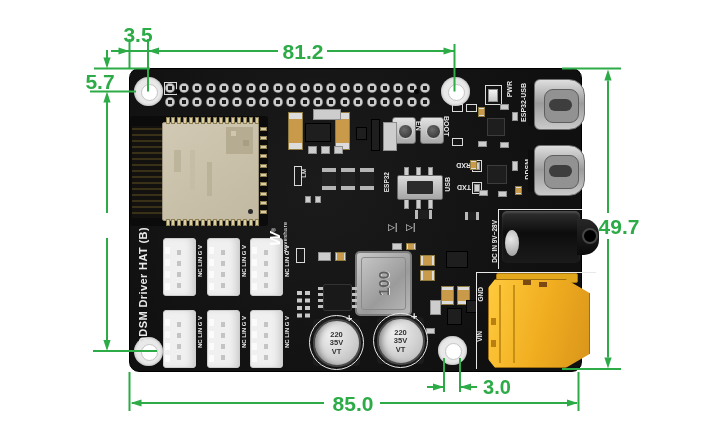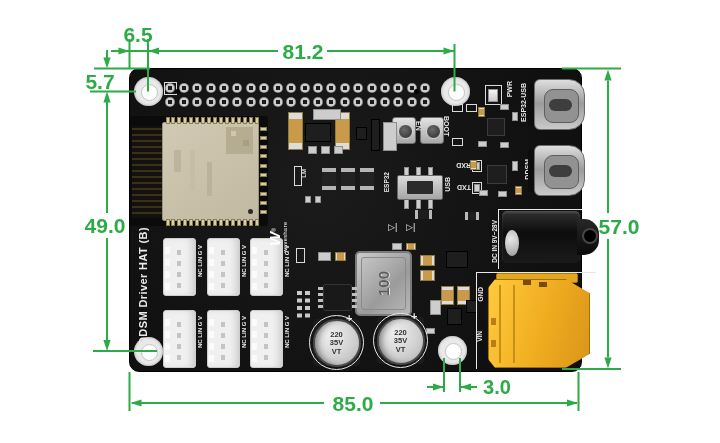--- a/index.html
+++ b/index.html
@@ -355,21 +355,20 @@
 
     <path class="g" d="M129.5 372 V411 M578.5 372 V411 M132 403 H324 M380 403 H577"></path>
     <polygon class="ga" points="130.5,403 141.5,399.4 141.5,406.6"></polygon>
     <polygon class="ga" points="578,403 567,399.4 567,406.6"></polygon>
 
     <path class="g" d="M444 358 V392 M460 358 V392 M427 387 H444 M460 387 H477"></path>
     <polygon class="ga" points="444,387 433,383.4 433,390.6"></polygon>
     <polygon class="ga" points="460,387 471,383.4 471,390.6"></polygon>
   </svg>
 
-  <div class="dim" style="left:116px;top:23px;width:44px;">6.5</div>
+  <div class="dim" style="left:116px;top:23px;width:44px;">3.5</div>
   <div class="dim" style="left:277px;top:40px;width:52px;">81.2</div>
   <div class="dim" style="left:79px;top:70px;width:42px;">5.7</div>
-  <div class="dim" style="left:78px;top:214px;width:54px;">49.0</div>
-  <div class="dim" style="left:592px;top:215px;width:54px;">57.0</div>
+  <div class="dim" style="left:592px;top:215px;width:54px;">49.7</div>
   <div class="dim" style="left:326px;top:392px;width:54px;">85.0</div>
   <div class="dim" style="left:477px;top:376px;width:40px;font-size:20px;">3.0</div>
 
 </div>
 
 </body></html>

